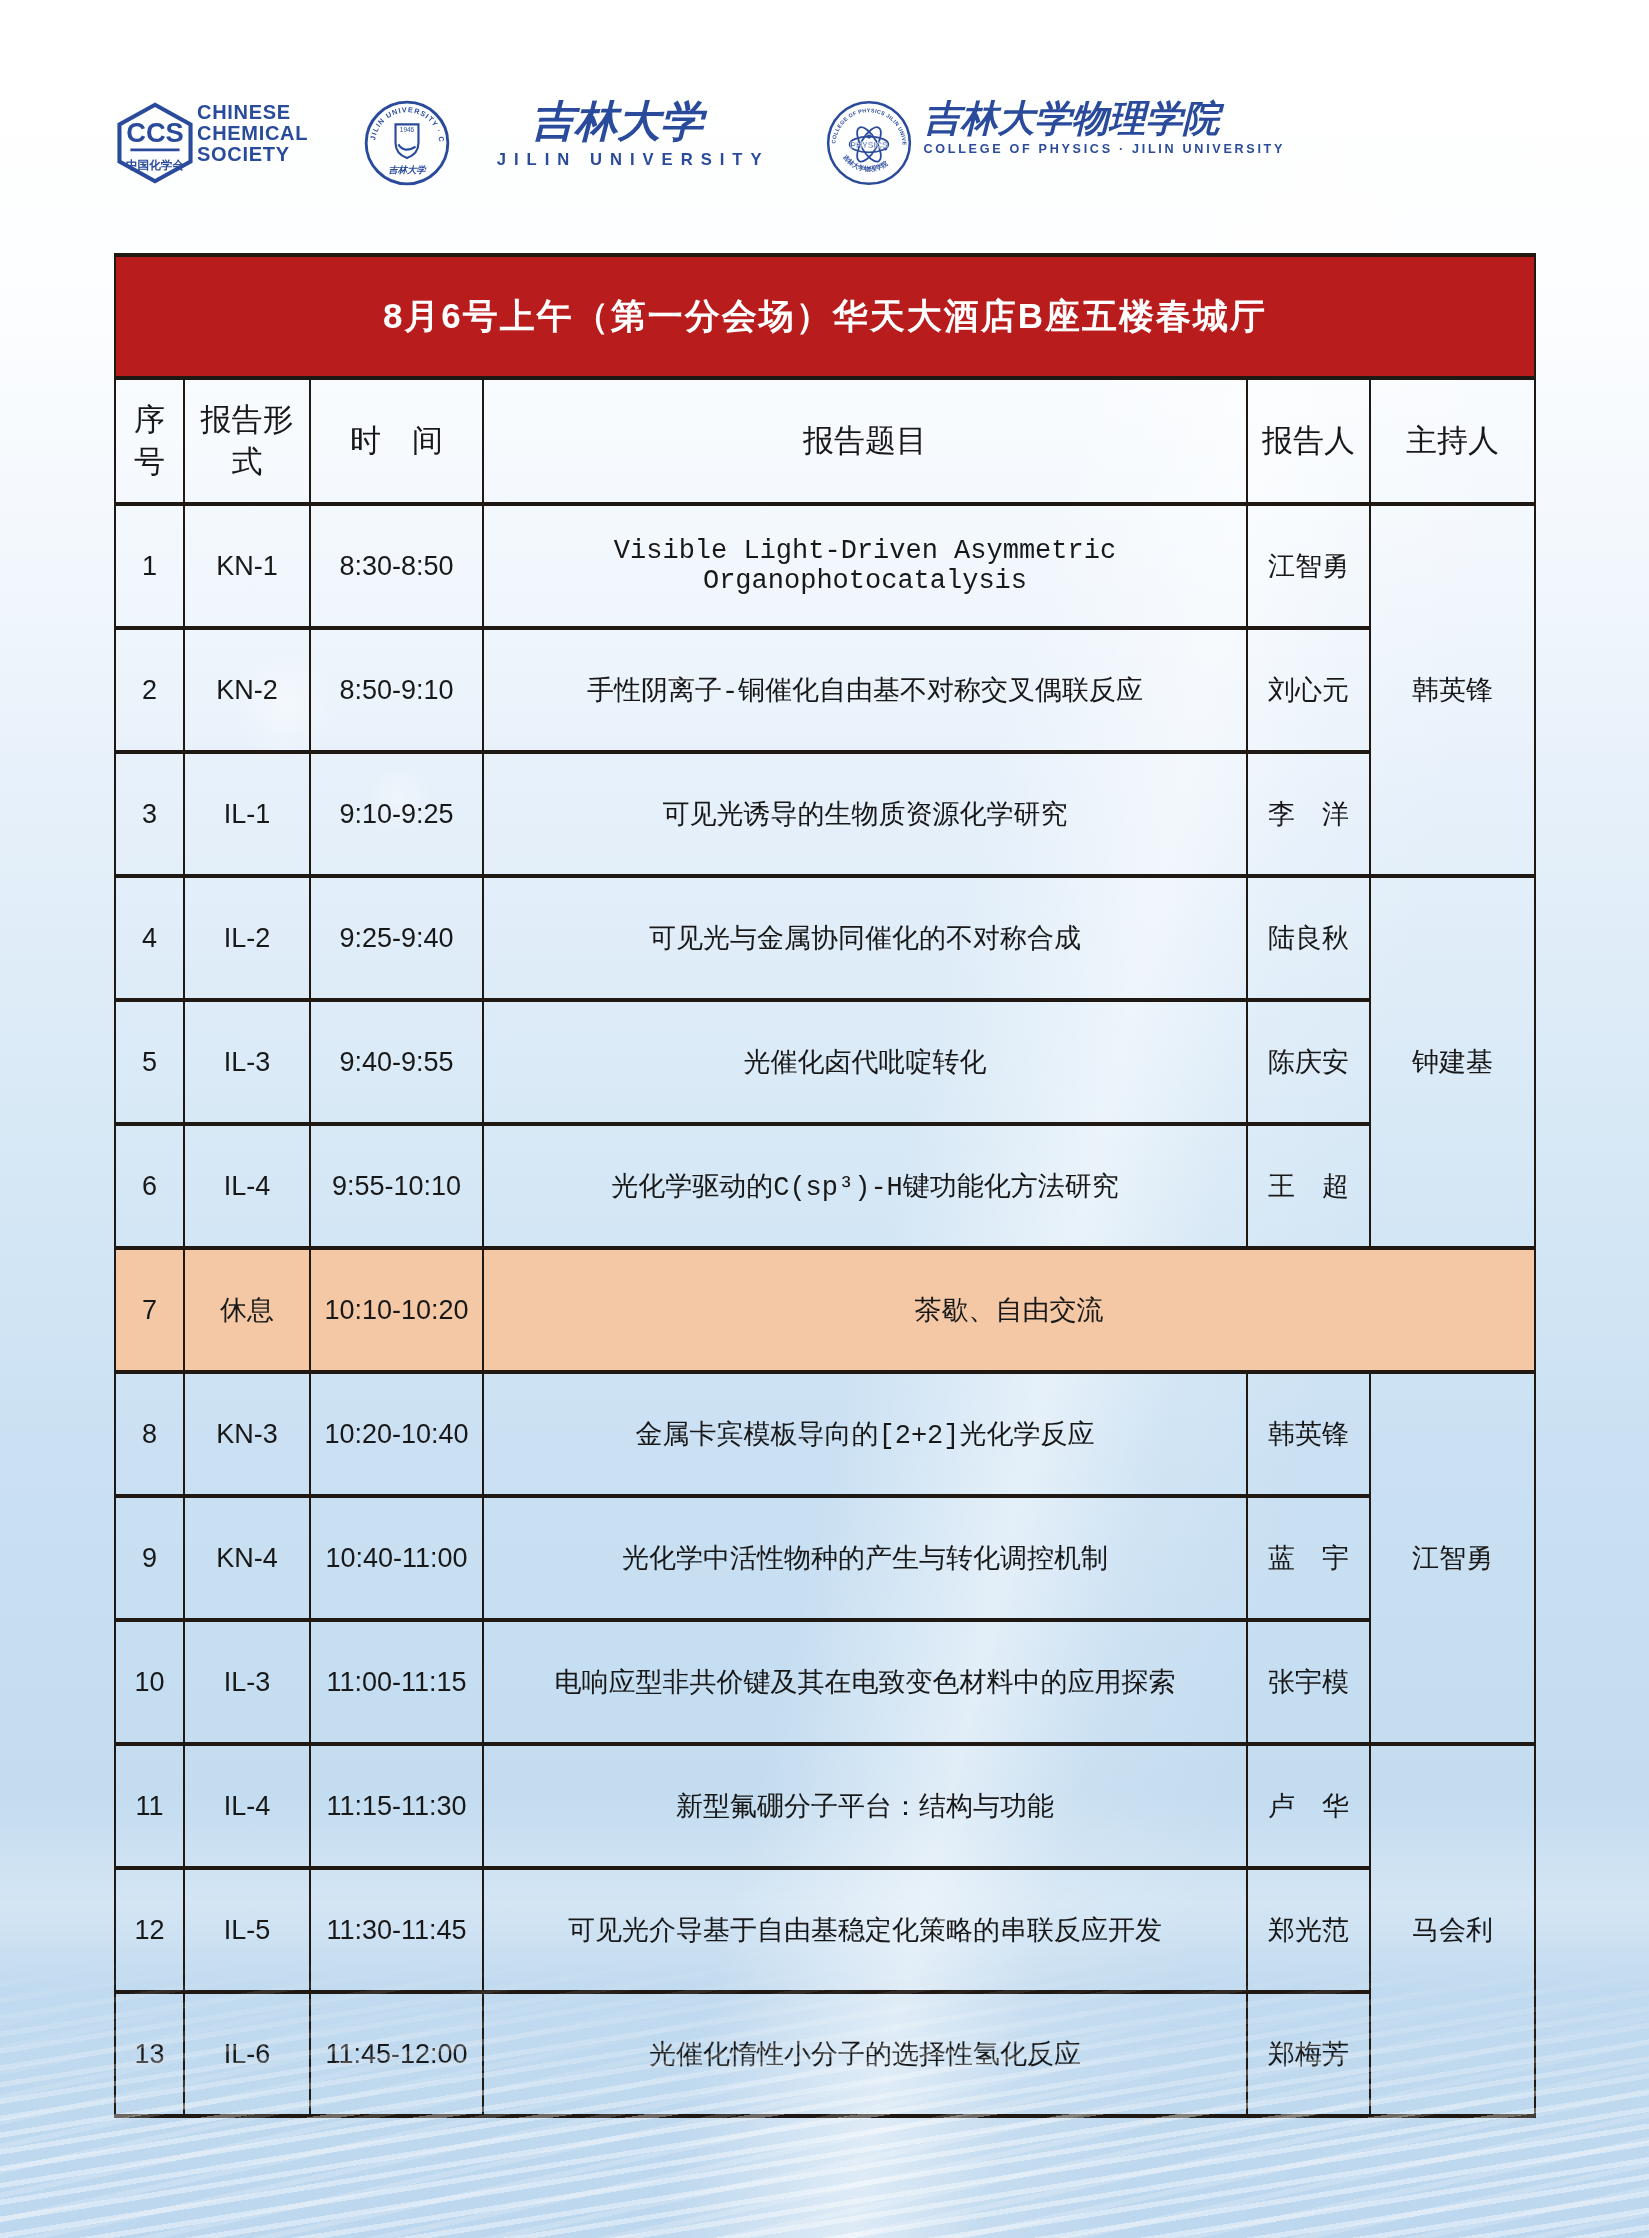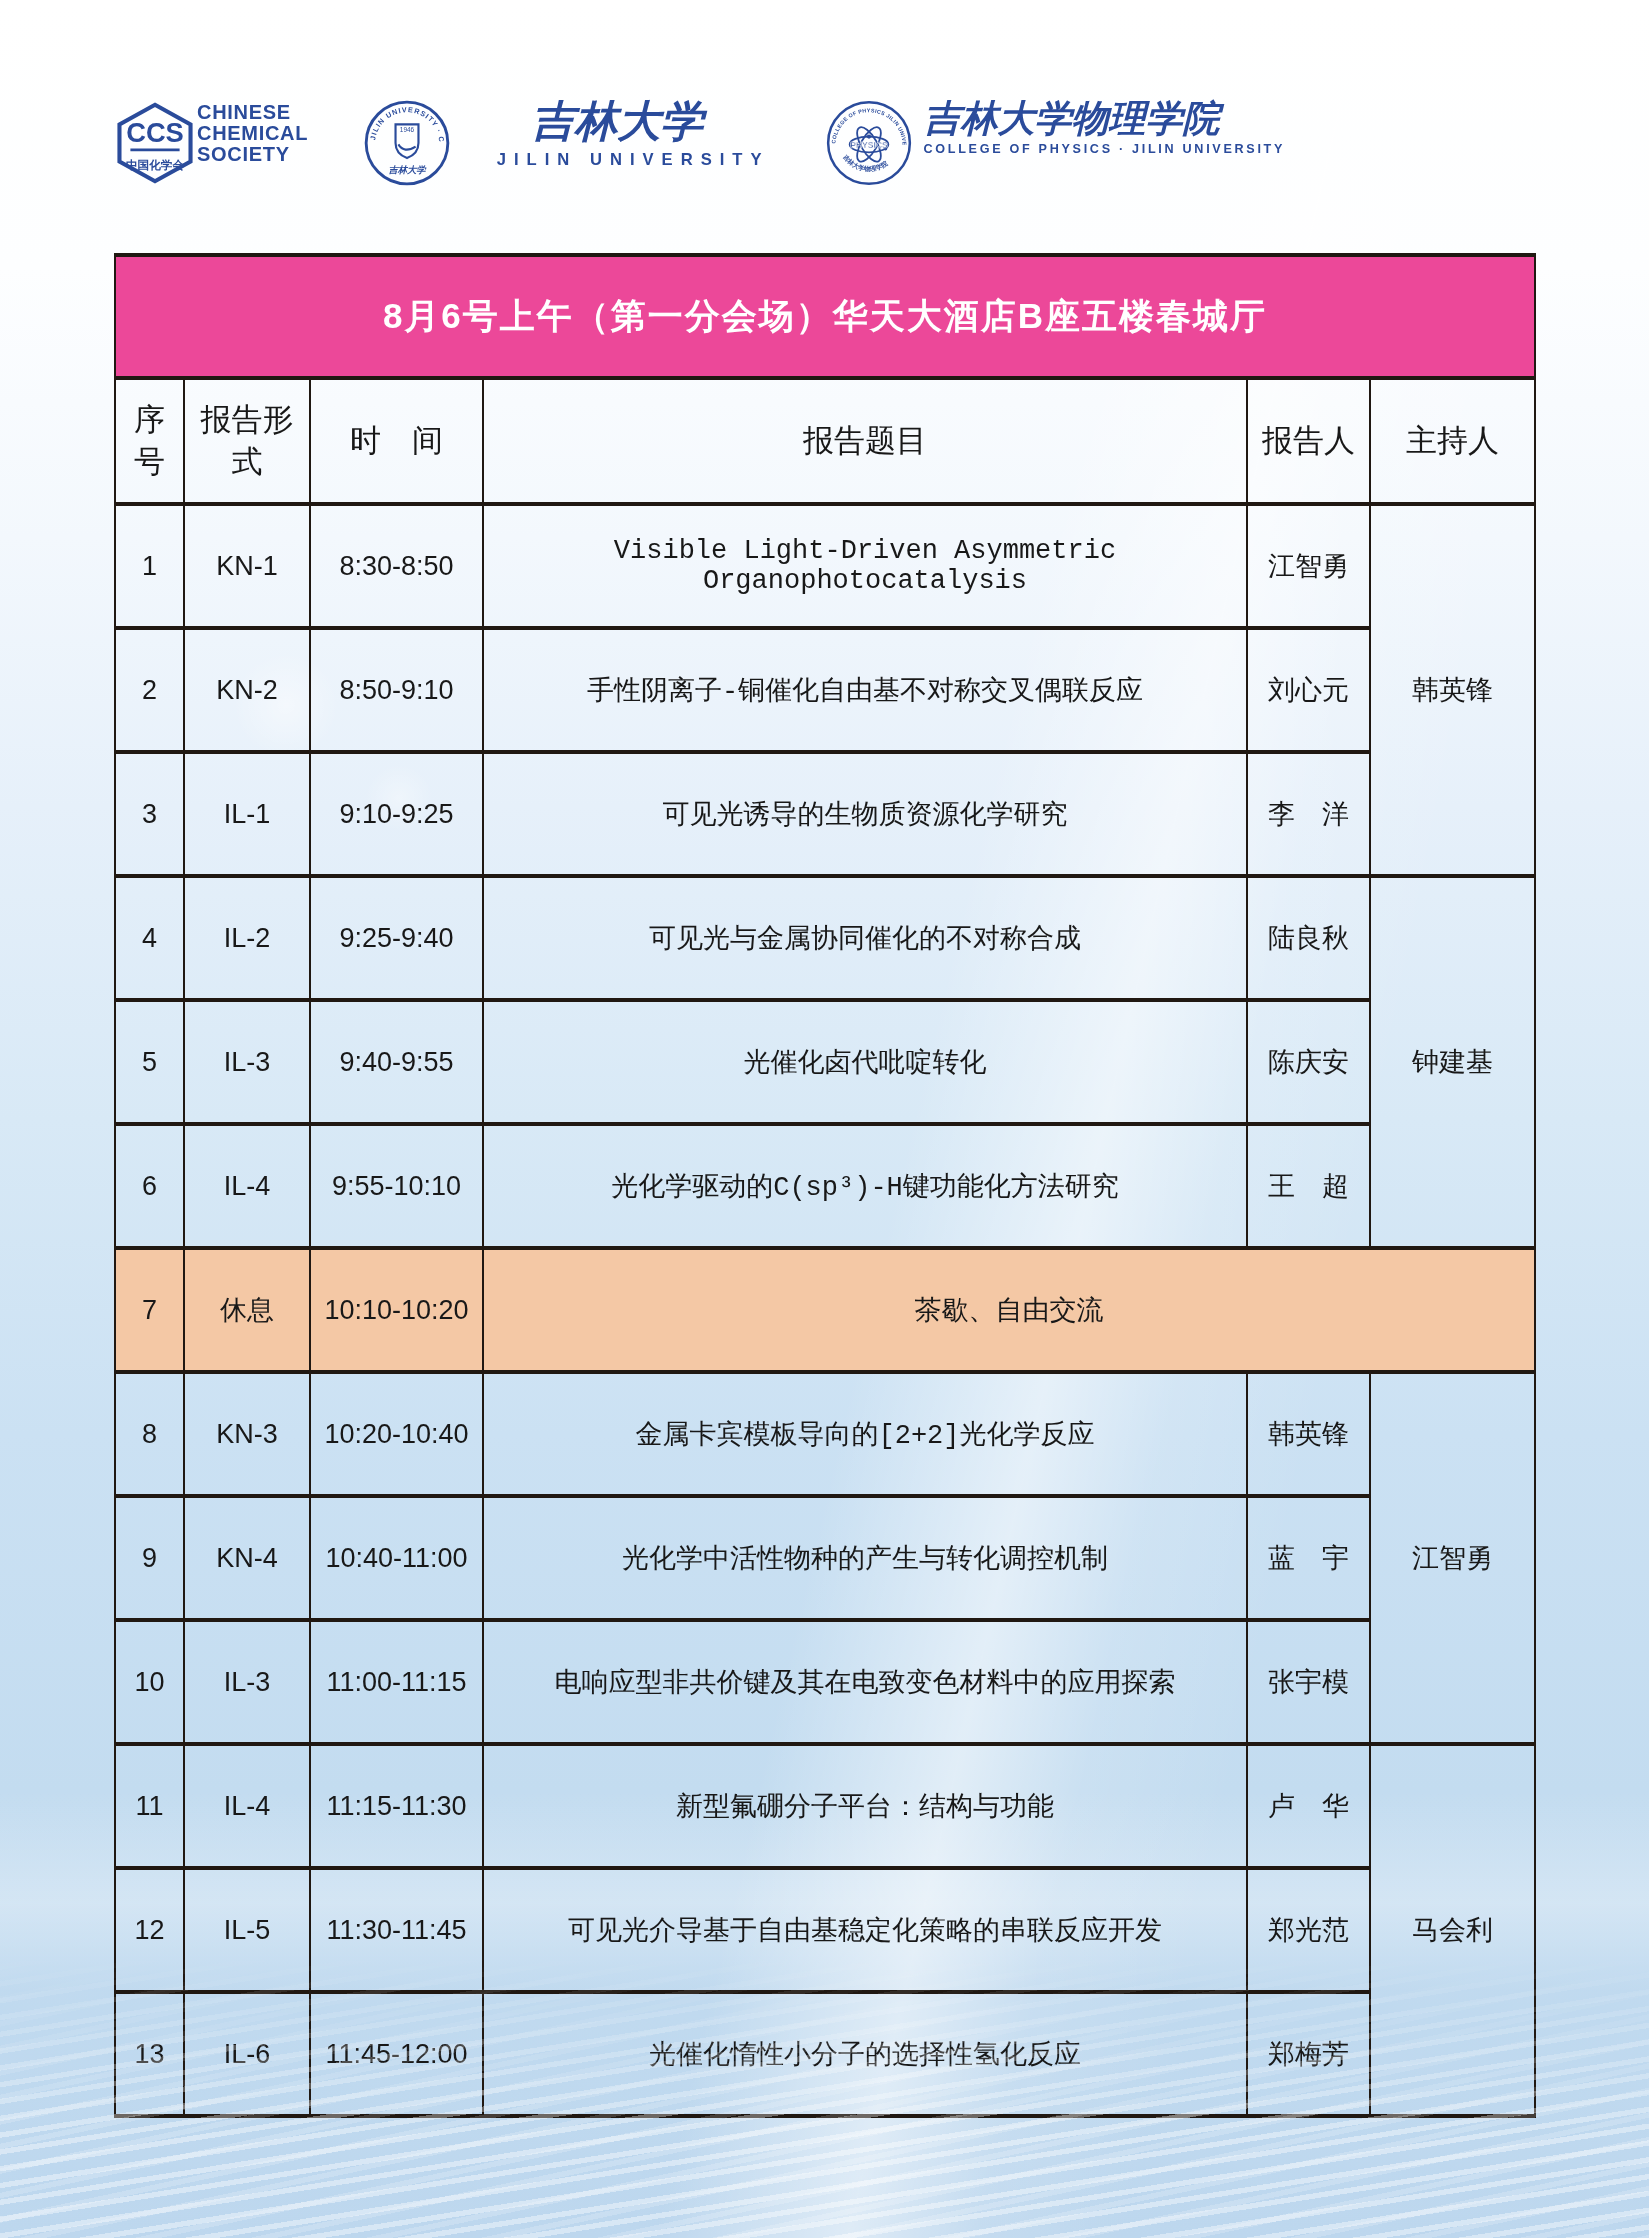--- a/index.html
+++ b/index.html
@@ -37,21 +37,21 @@
   table.schedule{
     position:absolute;left:114px;top:253px;width:1421px;
     border-collapse:collapse;table-layout:fixed;color:#181818;
   }
   table.schedule td, table.schedule th{
     border:2.7px solid #201812;border-top-width:4.7px;border-bottom-width:4.7px;
     text-align:center;vertical-align:middle;padding:0 9.3px;
     font-size:27px;background:transparent;overflow:hidden;
   }
   tr.titlebar th{
-    background:#ec4899;color:#ffffff;font-weight:bold;font-size:35px;letter-spacing:2px;
+    background:#b91c1c;color:#ffffff;font-weight:bold;font-size:35px;letter-spacing:2px;
     height:119px;
   }
   tr.headrow td{font-size:31px;height:122px;}
   tr.datarow{height:124px;}
   td.title-cell{font-size:28px;font-family:Liberation Mono, monospace;}
   tr.breakrow td{background:#f4c8a5;}
   .chair-cell{font-size:27px;}
 </style>
 </head>
 <body>

